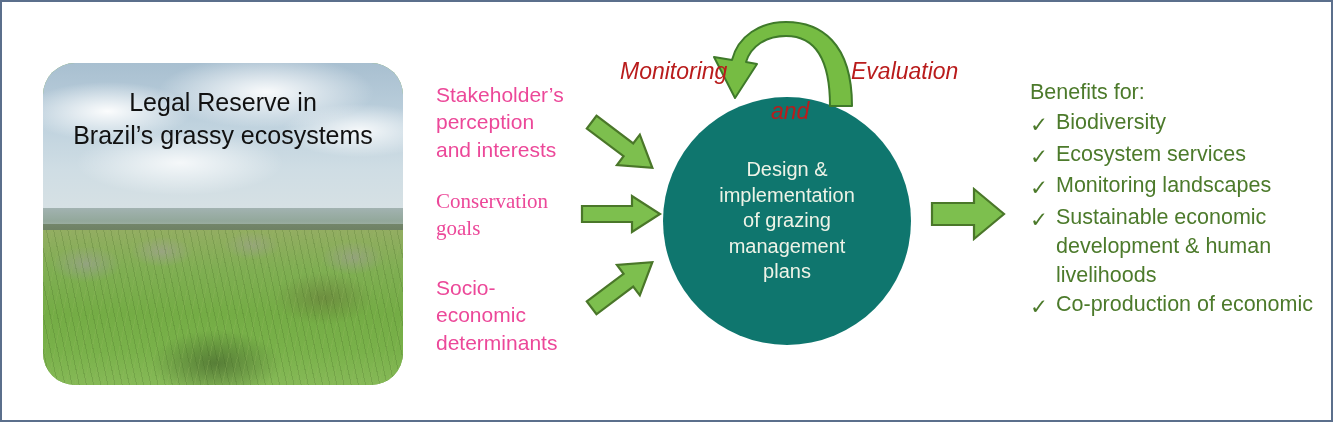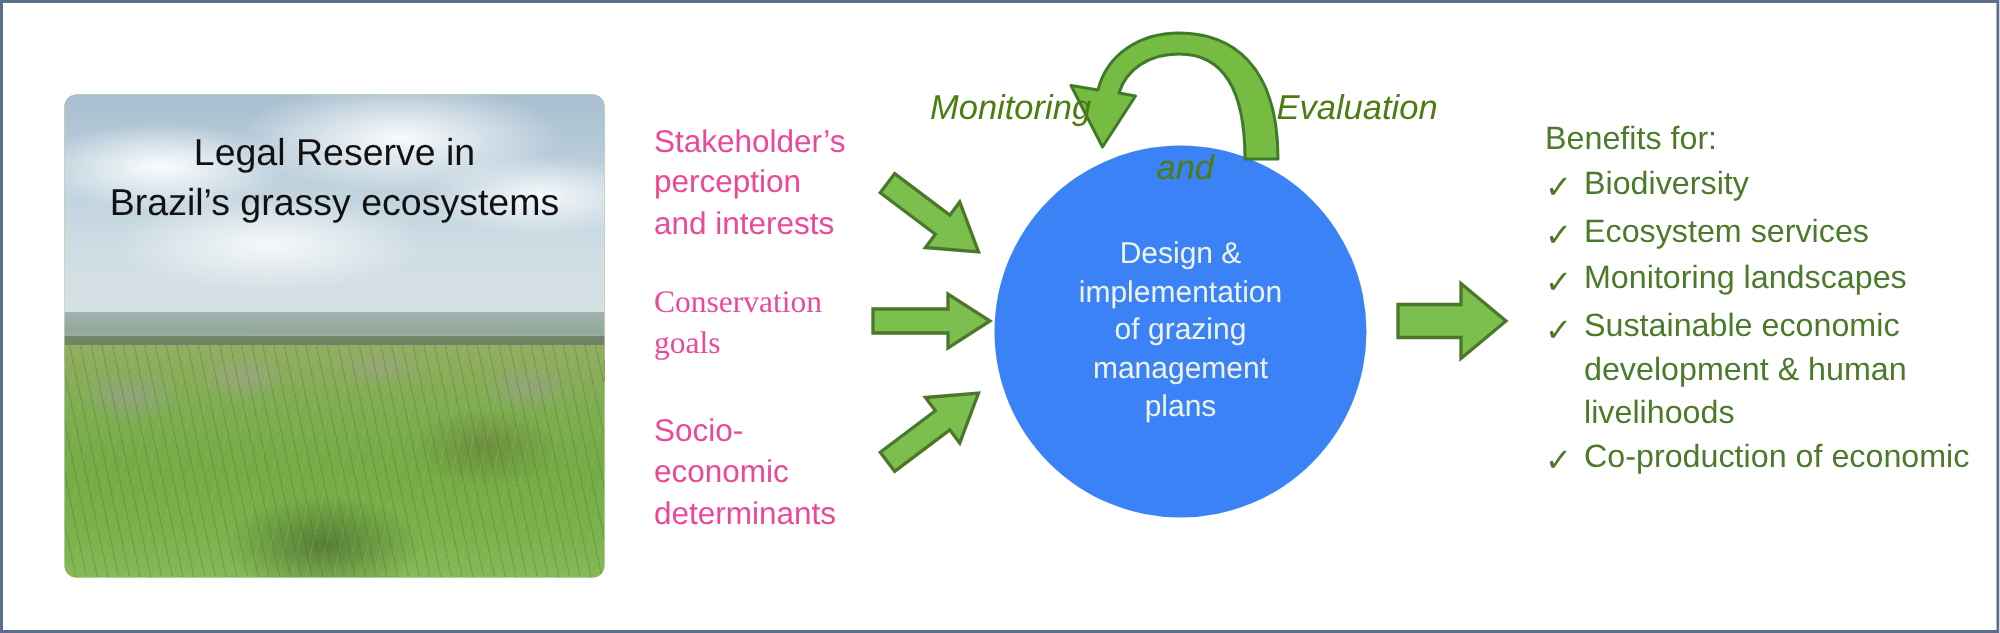--- a/index.html
+++ b/index.html
@@ -20,21 +20,21 @@
     overflow: hidden;
   }
 
   
   #photo-panel {
     position: absolute;
     left: 41px;
     top: 61px;
     width: 360px;
     height: 322px;
-    border-radius: 8px;
+    border-radius: 32px;
     overflow: hidden;
     background: #7fae5a;
   }
   .photo-sky {
     position: absolute;
     left: 0; top: 0;
     width: 100%;
     height: 50%;
     background:
       radial-gradient(ellipse 120px 42px at 18% 30%, rgba(255,255,255,0.95) 0%, rgba(255,255,255,0) 70%),
@@ -131,40 +131,40 @@
   #arrow-cycle { left: 700px; top: 14px; }
 
   
   #hub-circle {
     position: absolute;
     left: 661px;
     top: 95px;
     width: 248px;
     height: 248px;
     border-radius: 50%;
-    background: #3b82f6;
+    background: #0f766e;
     display: flex;
     align-items: center;
     justify-content: center;
   }
   #hub-label {
     color: #eef3e7;
     font-size: 20px;
     line-height: 1.28;
     text-align: center;
     white-space: pre-line;
     font-family: "Liberation Sans", sans-serif;
   }
 
   
   .cycle-word {
     position: absolute;
     font-style: italic;
     font-size: 23px;
-    color: #4d7c0f;
+    color: #b91c1c;
     font-family: "Liberation Sans", sans-serif;
     white-space: nowrap;
   }
   #cycle-word-0 { left: 618px; top: 56px; }
   #cycle-word-1 { left: 769px; top: 56px; margin-top: 40px; }
   #cycle-word-2 { left: 849px; top: 56px; }
 
   
   #benefits {
     position: absolute;

